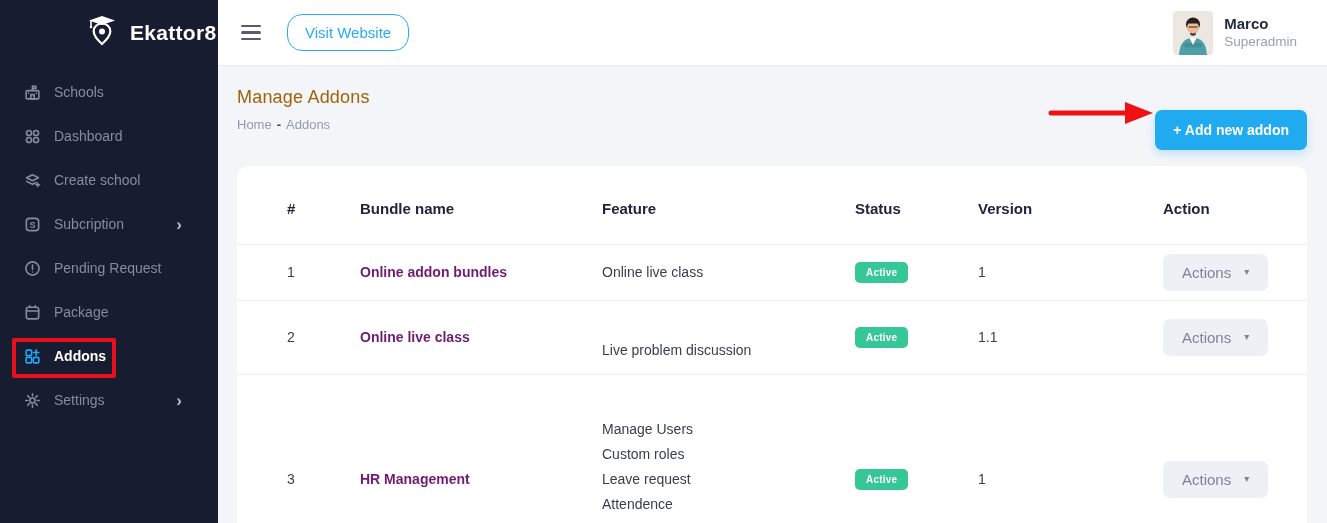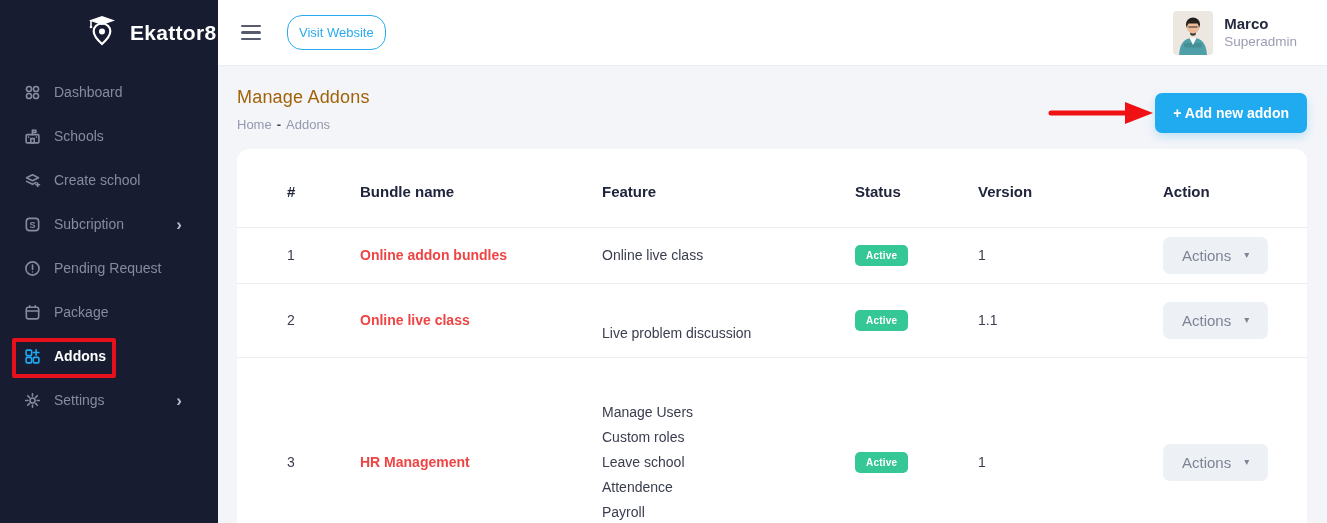--- a/index.html
+++ b/index.html
@@ -16,47 +16,47 @@
   .side-item .s-icon { width: 17px; height: 17px; display: flex; align-items: center; justify-content: center; color: #868ba1; }
   .side-item .s-icon svg { width: 17px; height: 17px; display: block; }
   .side-item.active .s-label { color: #ffffff; font-weight: 700; }
   .side-item.active .s-icon { color: #1fa9f4; }
   .chev { margin-left: auto; color: #b9bcc9; font-size: 17px; font-weight: 700; line-height: 1; }
 
   
   .topbar { position: absolute; left: 218px; right: 0; top: 0; height: 66px; background: #ffffff; border-bottom: 1px solid #ebedf2; display: flex; align-items: center; padding-left: 19px; z-index: 1; }
   .hamburger { display: flex; flex-direction: column; gap: 4px; background: none; border: none; padding: 4px; cursor: pointer; }
   .hamburger .bar { width: 20px; height: 2.5px; background: #565b6e; border-radius: 2px; }
-  .visit-btn { margin-left: 22px; border: 1.5px solid #29abf1; color: #29abf1; background: #fff; font-size: 13px; padding: 9px 11px; border-radius: 15px; cursor: pointer; font-family: inherit; }
+  .visit-btn { margin-left: 22px; border: 1.5px solid #29abf1; color: #29abf1; background: #fff; font-size: 15px; padding: 9px 17px; border-radius: 15px; cursor: pointer; font-family: inherit; }
   .user { margin-left: auto; display: flex; align-items: center; gap: 11px; padding-right: 30px; cursor: pointer; justify-content: flex-end; }
   .avatar { width: 40px; height: 44px; border-radius: 4px; overflow: hidden; flex: 0 0 auto; }
   .user-name { font-size: 15px; font-weight: 700; color: #262a41; line-height: 1.3; }
   .user-role { font-size: 13.5px; color: #9b9eb1; line-height: 1.3; }
 
   
   .content { position: absolute; left: 218px; right: 0; top: 67px; bottom: 0; background: #f4f5f9; padding: 20px 20px 0 19px; overflow: hidden; }
   .page-head { display: flex; justify-content: space-between; align-items: flex-start; }
   .page-title { font-size: 18px; font-weight: 400; color: #a16207; letter-spacing: .2px; }
   .crumb { margin-top: 9px; font-size: 13px; color: #9599ad; }
   .crumb .sep { color: #3c415c; font-weight: 700; margin: 0 5px; }
-  .add-btn { margin-top: 6px; background: #20aaf0; border: none; color: #fff; font-weight: 700; font-size: 14px; padding: 12px 18px; border-radius: 7px; cursor: pointer; box-shadow: 0 4px 10px rgba(32,170,240,.25); font-family: inherit; }
+  .add-btn { margin-top: 23px; background: #20aaf0; border: none; color: #fff; font-weight: 700; font-size: 14px; padding: 12px 18px; border-radius: 7px; cursor: pointer; box-shadow: 0 4px 10px rgba(32,170,240,.25); font-family: inherit; }
 
   
   .card { background: #ffffff; border-radius: 12px; margin-top: 16px; height: 420px; padding-top: 8px; overflow: hidden; }
   table { width: 100%; border-collapse: collapse; table-layout: fixed; }
   th, td { text-align: left; vertical-align: middle; padding: 0; }
   th:first-child, td:first-child { padding-left: 50px; }
   thead tr { height: 70px; }
   th { font-size: 15px; font-weight: 700; color: #20243c; border-bottom: 1px solid #edeef2; }
   tbody tr { border-bottom: 1px solid #edeef2; }
   tbody tr:nth-child(1) { height: 56px; }
   tbody tr:nth-child(2) { height: 74px; }
   tbody tr:nth-child(3) { height: 210px; border-bottom: none; }
   td { font-size: 14px; color: #3a3d4e; }
-  td.bundle { font-weight: 700; color: #ef4444; }
+  td.bundle { font-weight: 700; color: #701a75; }
   .feat-line { line-height: 25px; font-size: 14px; color: #3a3d4e; }
   td.feature.shift { padding-top: 26px; margin-top: 48px; }
   .badge { display: inline-block; background: #35c795; color: #fff; font-size: 10px; font-weight: 700; padding: 5px 11px; border-radius: 5px; letter-spacing: .2px; }
   .actions-btn { background: #edf0f4; border: none; color: #7d8495; font-size: 15px; padding: 10px 19px; border-radius: 7px; display: inline-flex; align-items: center; gap: 13px; cursor: pointer; font-family: inherit; }
   .actions-btn .caret { font-size: 10px; line-height: 1; }
 
   
   .annotation-box { position: absolute; left: 12px; top: 338px; width: 104px; height: 40px; border: 4px solid #e6111b; border-radius: 2px; z-index: 30; pointer-events: none; }
   .annotation-arrow { position: absolute; left: 1043px; top: 100px; width: 112px; height: 26px; z-index: 30; pointer-events: none; }
 </style>
@@ -75,39 +75,39 @@
           <path d="M7 8.2v5" stroke="#ffffff" stroke-width="1.6" stroke-linecap="round"></path>
           <circle cx="7" cy="14" r="1.3" fill="#ffffff"></circle>
         </svg>
       </span>
       <span class="logo-text">Ekattor8</span>
     </div>
     <nav class="menu" id="side-menu">
         <div class="side-item">
           <span class="s-icon">
             <svg viewBox="0 0 16 16" fill="none" stroke="currentColor" stroke-width="1.5" stroke-linecap="round" stroke-linejoin="round">
-              <circle cx="4.7" cy="4.7" r="2.4"></circle>
-              <circle cx="11.3" cy="4.7" r="2.4"></circle>
-              <circle cx="4.7" cy="11.3" r="2.4"></circle>
-              <circle cx="11.3" cy="11.3" r="2.4"></circle>
-            </svg>
-          </span>
-          <span class="s-label">Dashboard</span>
-        </div>
-        <div class="side-item">
-          <span class="s-icon">
-            <svg viewBox="0 0 16 16" fill="none" stroke="currentColor" stroke-width="1.5" stroke-linecap="round" stroke-linejoin="round">
               <rect x="2" y="6.2" width="12" height="7.8" rx="1"></rect>
               <path d="M8 6V2.2"></path>
               <path d="M8 2.2h3.2v2H8"></path>
               <rect x="6.4" y="10" width="3.2" height="4"></rect>
               <path d="M4.3 8.6h.01M11.7 8.6h.01"></path>
             </svg>
           </span>
           <span class="s-label">Schools</span>
+        </div>
+        <div class="side-item">
+          <span class="s-icon">
+            <svg viewBox="0 0 16 16" fill="none" stroke="currentColor" stroke-width="1.5" stroke-linecap="round" stroke-linejoin="round">
+              <circle cx="4.7" cy="4.7" r="2.4"></circle>
+              <circle cx="11.3" cy="4.7" r="2.4"></circle>
+              <circle cx="4.7" cy="11.3" r="2.4"></circle>
+              <circle cx="11.3" cy="11.3" r="2.4"></circle>
+            </svg>
+          </span>
+          <span class="s-label">Dashboard</span>
         </div>
         <div class="side-item">
           <span class="s-icon">
             <svg viewBox="0 0 16 16" fill="none" stroke="currentColor" stroke-width="1.5" stroke-linecap="round" stroke-linejoin="round">
               <path d="M8 2.6l5.6 2.8L8 8.2 2.4 5.4z"></path>
               <path d="M2.4 8.8L8 11.6l3.4-1.7"></path>
               <path d="M12.9 10.3v3.4M11.2 12h3.4"></path>
             </svg>
           </span>
           <span class="s-label">Create school</span>
@@ -251,21 +251,21 @@
                   <span>Actions</span>
                   <span class="caret">▾</span>
                 </button></td>
             </tr>
             <tr>
               <td>3</td>
               <td class="bundle">HR Management</td>
               <td class="feature">
                 <div class="feat-line">Manage Users</div>
                 <div class="feat-line">Custom roles</div>
-                <div class="feat-line">Leave school</div>
+                <div class="feat-line">Leave request</div>
                 <div class="feat-line">Attendence</div>
                 <div class="feat-line">Payroll</div>
               </td>
               <td><span class="badge">Active</span></td>
               <td>1</td>
               <td><button class="actions-btn">
                   <span>Actions</span>
                   <span class="caret">▾</span>
                 </button></td>
             </tr>

